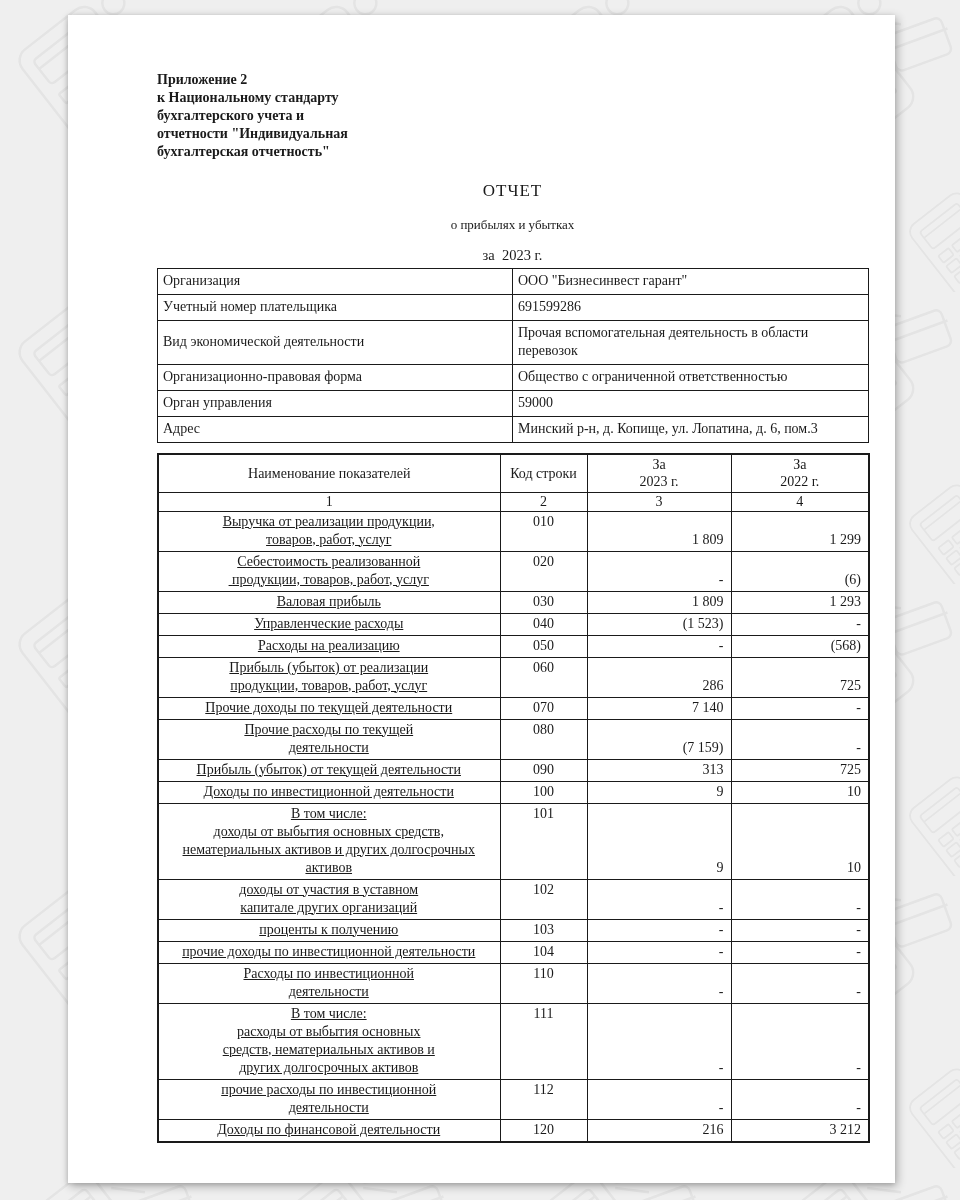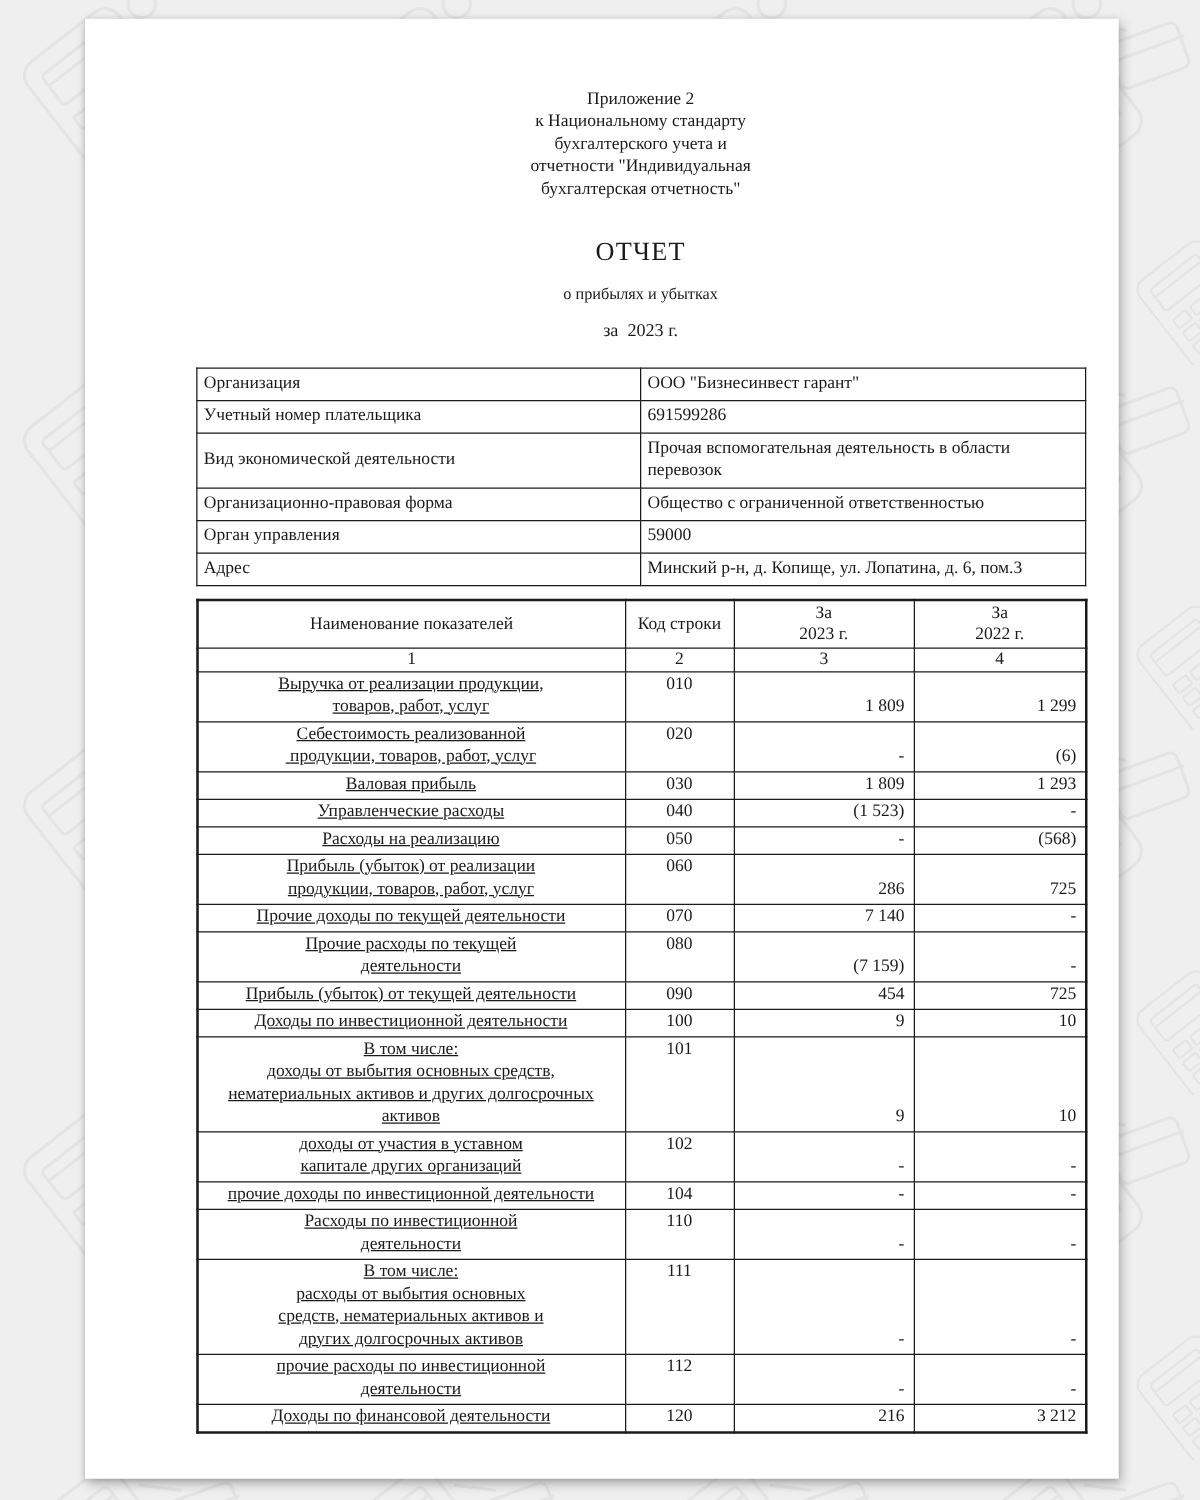--- a/index.html
+++ b/index.html
@@ -18,50 +18,51 @@
     width: 827px; height: 1168px;
     background: #ffffff;
     box-shadow: 2px 3px 9px rgba(0,0,0,0.30), -1px 1px 4px rgba(0,0,0,0.12);
     overflow: hidden;
   }
   .content {
     padding: 56px 27px 0 89px; 
   }
 
   .appendix {
-    text-align: center;
+    text-align: left;
     white-space: pre-line;
     font-size: 14px;
     line-height: 18px;
+    font-weight: bold;
   }
 
   .title {
-    margin-top: 28px;
-    text-align: center;
-    font-size: 21px;
+    margin-top: 18px;
+    text-align: center;
+    font-size: 17px;
     line-height: 24px;
     letter-spacing: 1px;
   }
   .subtitle {
     margin-top: 13px;
     text-align: center;
     font-size: 13px;
     line-height: 18px;
   }
   .period {
     margin-top: 12px;
     text-align: center;
     font-size: 14.5px;
     line-height: 18px;
     white-space: pre;
   }
 
   table { border-collapse: collapse; width: 711px; font-size: 14px; table-layout: fixed; }
 
-  .org-table { margin-top: 20px; }
+  .org-table { margin-top: 4px; }
   .org-table td {
     border: 1px solid #1a1a1a;
     padding: 3px 6px 4px 5px;
     line-height: 18px;
     vertical-align: middle;
   }
 
   .report-table { margin-top: 10px; border: 2px solid #1a1a1a; }
   .report-table th, .report-table td { border: 1px solid #1a1a1a; }
   .report-table thead th {
@@ -250,21 +251,21 @@
         <tr>
           <td class="c-name">Прочие расходы по текущей
 деятельности</td>
           <td class="c-code">080</td>
           <td class="c-val">(7 159)</td>
           <td class="c-val">-</td>
         </tr>
         <tr>
           <td class="c-name">Прибыль (убыток) от текущей деятельности</td>
           <td class="c-code">090</td>
-          <td class="c-val">454</td>
+          <td class="c-val">313</td>
           <td class="c-val">725</td>
         </tr>
         <tr>
           <td class="c-name">Доходы по инвестиционной деятельности</td>
           <td class="c-code">100</td>
           <td class="c-val">9</td>
           <td class="c-val">10</td>
         </tr>
         <tr>
           <td class="c-name">В том числе:
@@ -276,20 +277,26 @@
           <td class="c-val">10</td>
         </tr>
         <tr>
           <td class="c-name">доходы от участия в уставном
 капитале других организаций</td>
           <td class="c-code">102</td>
           <td class="c-val">-</td>
           <td class="c-val">-</td>
         </tr>
         <tr>
+          <td class="c-name">проценты к получению</td>
+          <td class="c-code">103</td>
+          <td class="c-val">-</td>
+          <td class="c-val">-</td>
+        </tr>
+        <tr>
           <td class="c-name">прочие доходы по инвестиционной деятельности</td>
           <td class="c-code">104</td>
           <td class="c-val">-</td>
           <td class="c-val">-</td>
         </tr>
         <tr>
           <td class="c-name">Расходы по инвестиционной
 деятельности</td>
           <td class="c-code">110</td>
           <td class="c-val">-</td>

